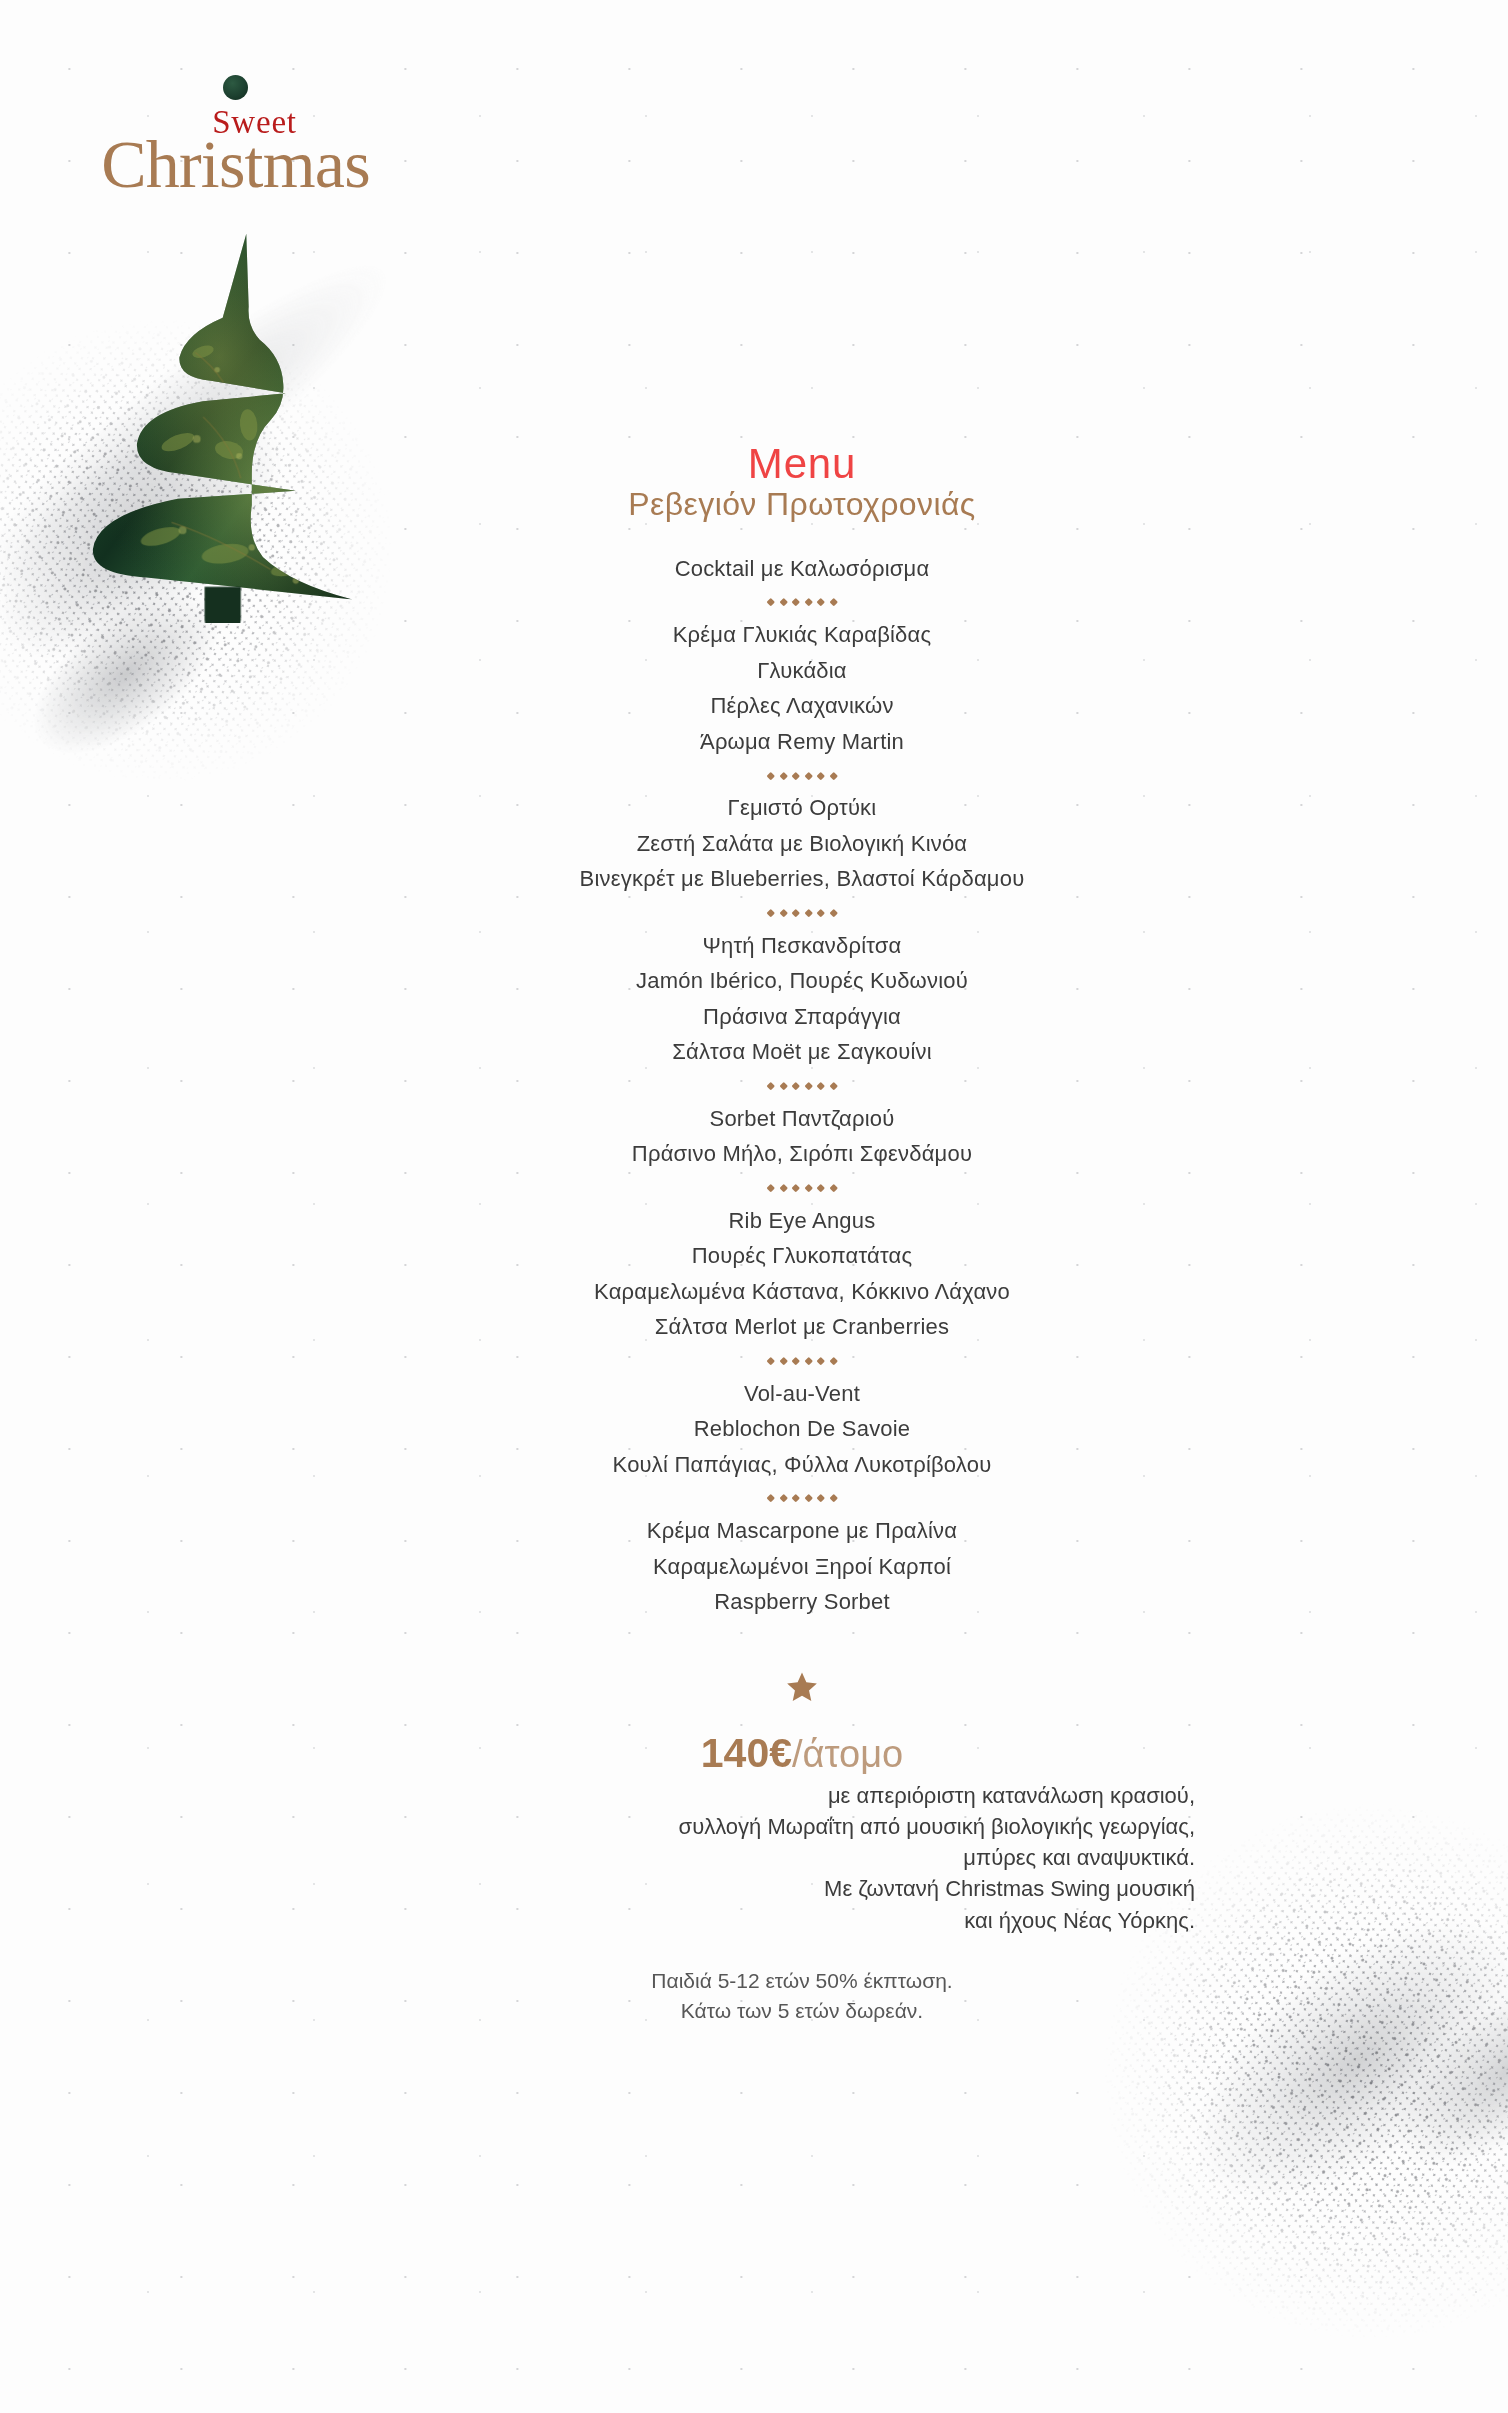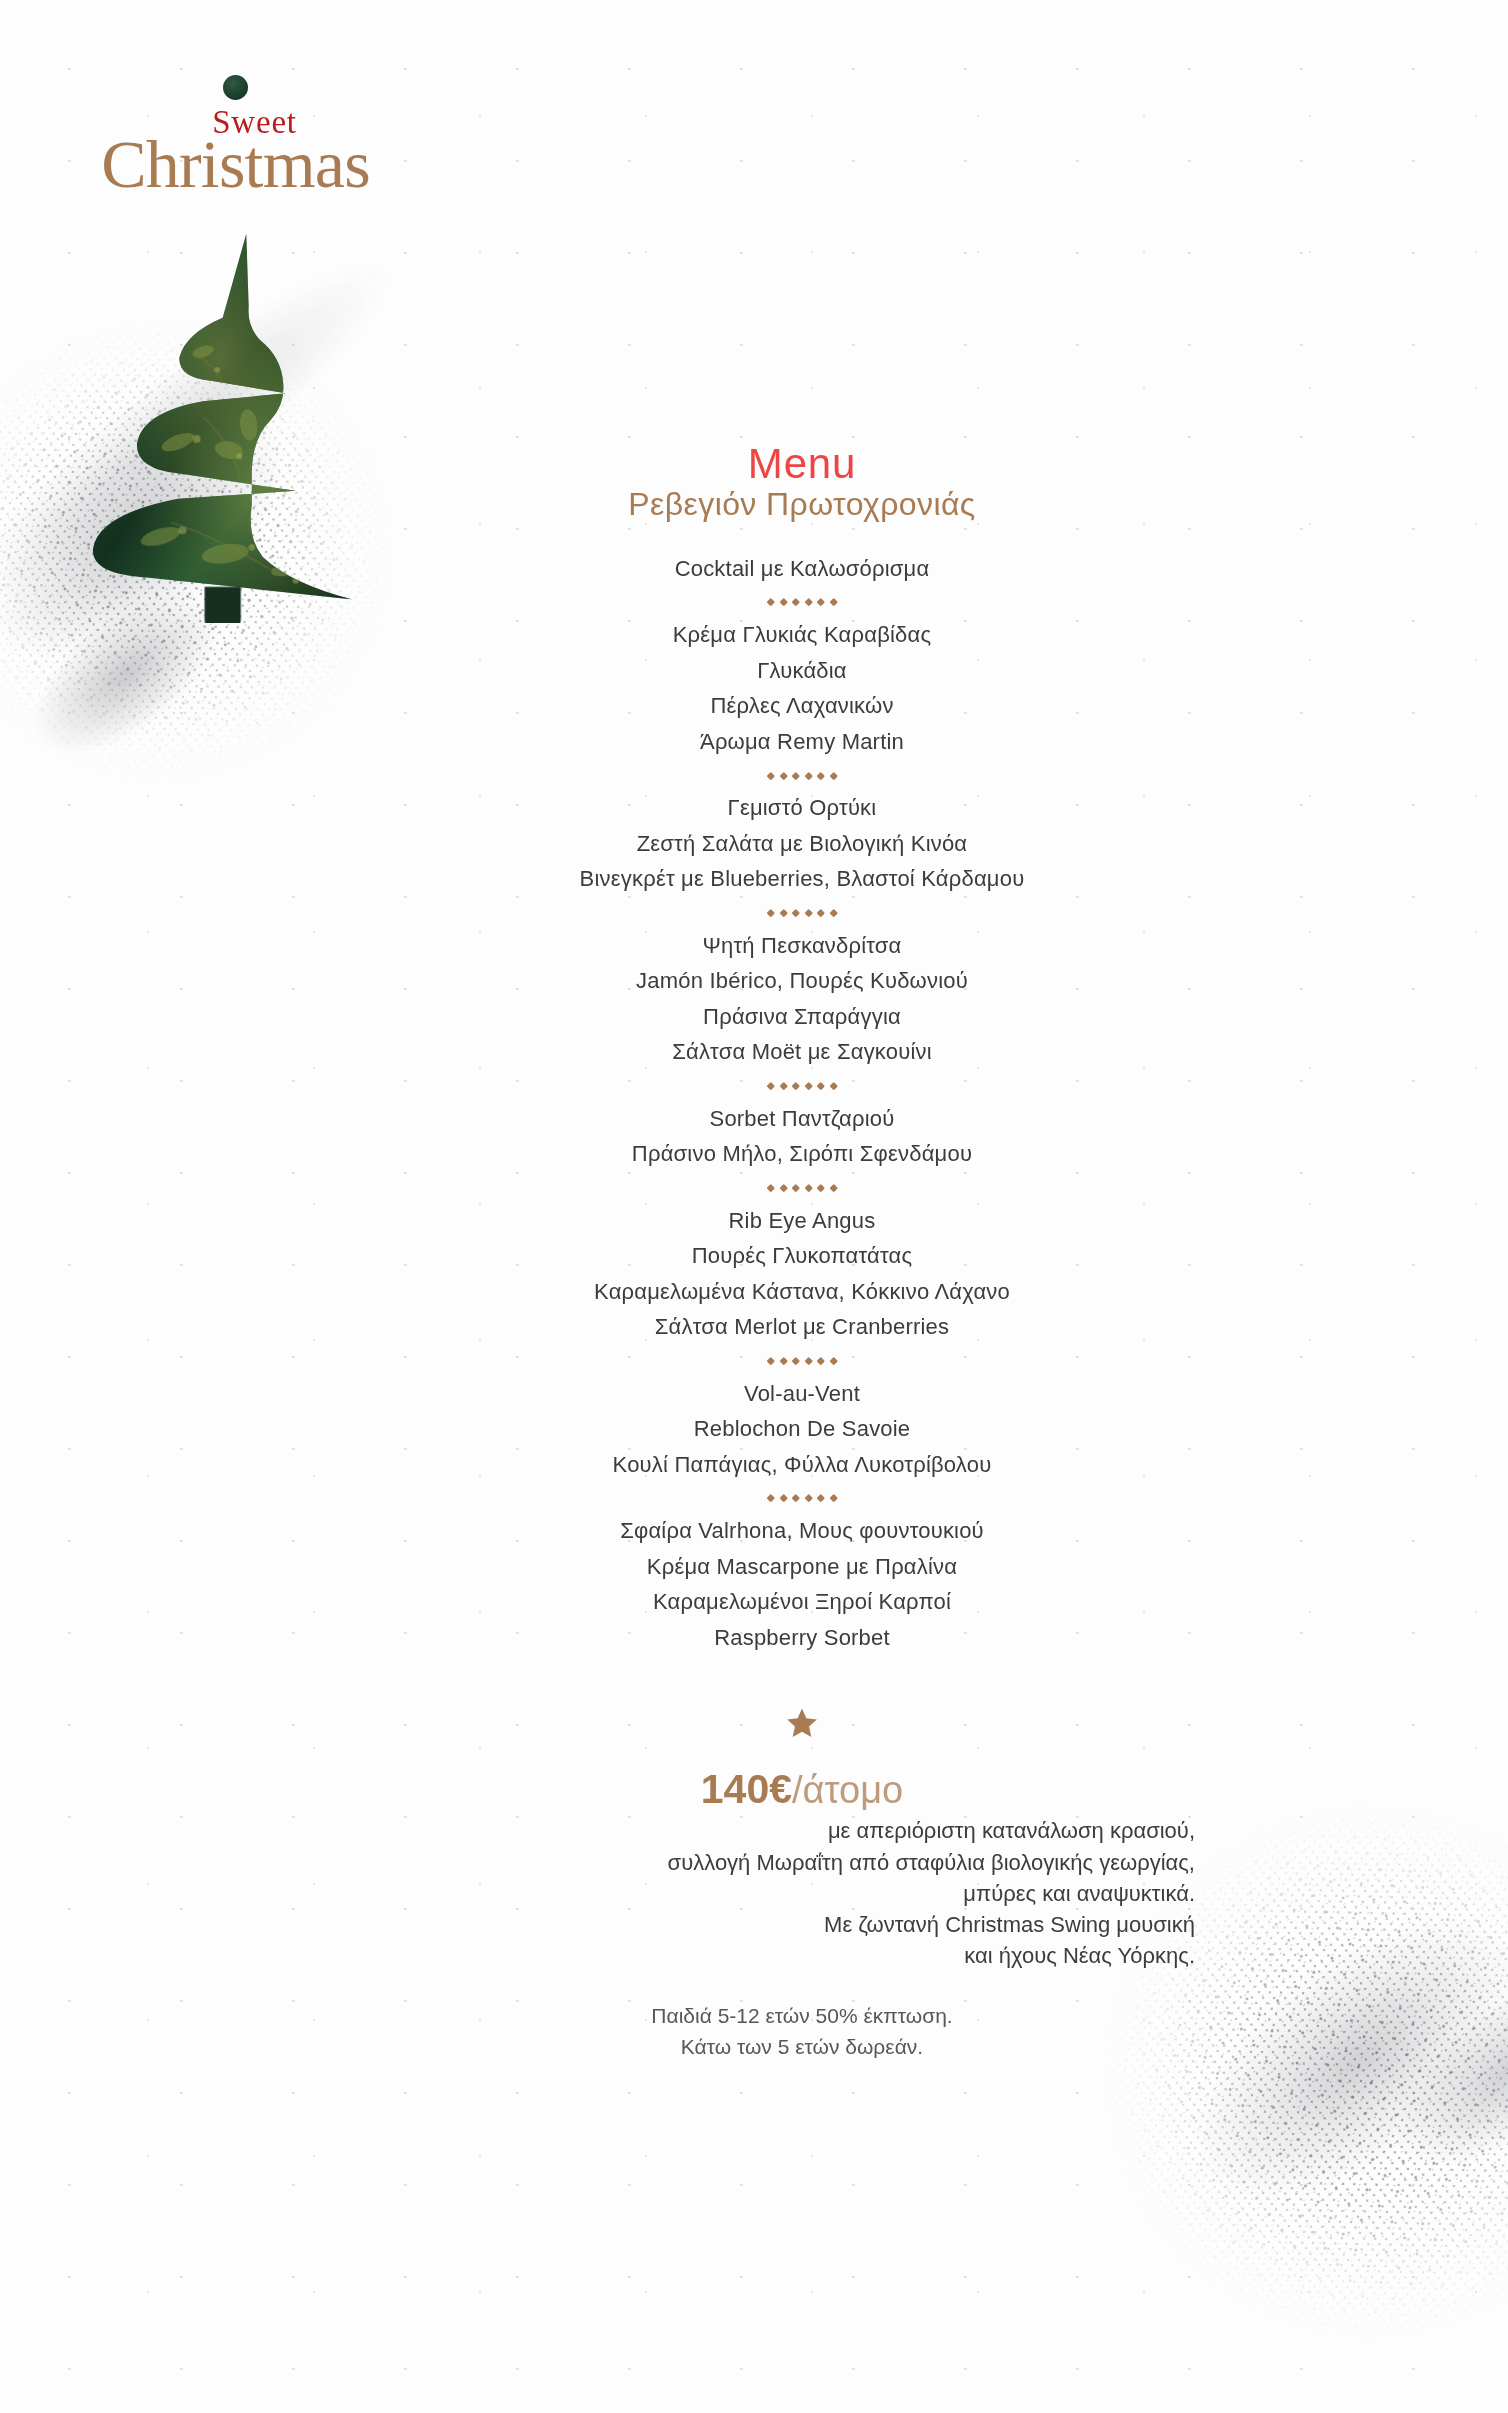--- a/index.html
+++ b/index.html
@@ -425,39 +425,38 @@
     <div class="sep">
       <i class="sep-dot"></i>
         <i class="sep-dot"></i>
         <i class="sep-dot"></i>
         <i class="sep-dot"></i>
         <i class="sep-dot"></i>
         <i class="sep-dot"></i>
     </div>
 
     <div class="course">
-      <div class="course-line">Σφαίρα Valrhona, Μους φουντουκιού</div>
       <div class="course-line">Κρέμα Mascarpone με Πραλίνα</div>
       <div class="course-line">Καραμελωμένοι Ξηροί Καρποί</div>
       <div class="course-line">Raspberry Sorbet</div>
     </div>
 
     <div id="star-divider">
       <svg class="star-glyph" width="36" height="36" viewBox="0 0 24 24" aria-hidden="true">
         <path d="M12 2.4 L14.9 8.9 L21.9 9.7 L16.7 14.4 L18.2 21.3 L12 17.8 L5.8 21.3 L7.3 14.4 L2.1 9.7 L9.1 8.9 Z" fill="#a87b53"></path>
       </svg>
     </div>
 
     <div id="price-row">
       <span id="price-amount">140€</span><span id="price-per">/άτομο</span>
     </div>
 
     <div id="price-notes">
       <div class="note-line">με απεριόριστη κατανάλωση κρασιού,</div>
-      <div class="note-line">συλλογή Μωραΐτη από σταφύλια βιολογικής γεωργίας,</div>
+      <div class="note-line">συλλογή Μωραΐτη από μουσική βιολογικής γεωργίας,</div>
       <div class="note-line">μπύρες και αναψυκτικά.</div>
       <div class="note-line">Με ζωντανή Christmas Swing μουσική</div>
       <div class="note-line">και ήχους Νέας Υόρκης.</div>
     </div>
 
     <div id="kids-block">
       <div class="kids-line">Παιδιά 5-12 ετών 50% έκπτωση.</div>
       <div class="kids-line">Κάτω των 5 ετών δωρεάν.</div>
     </div>
 

